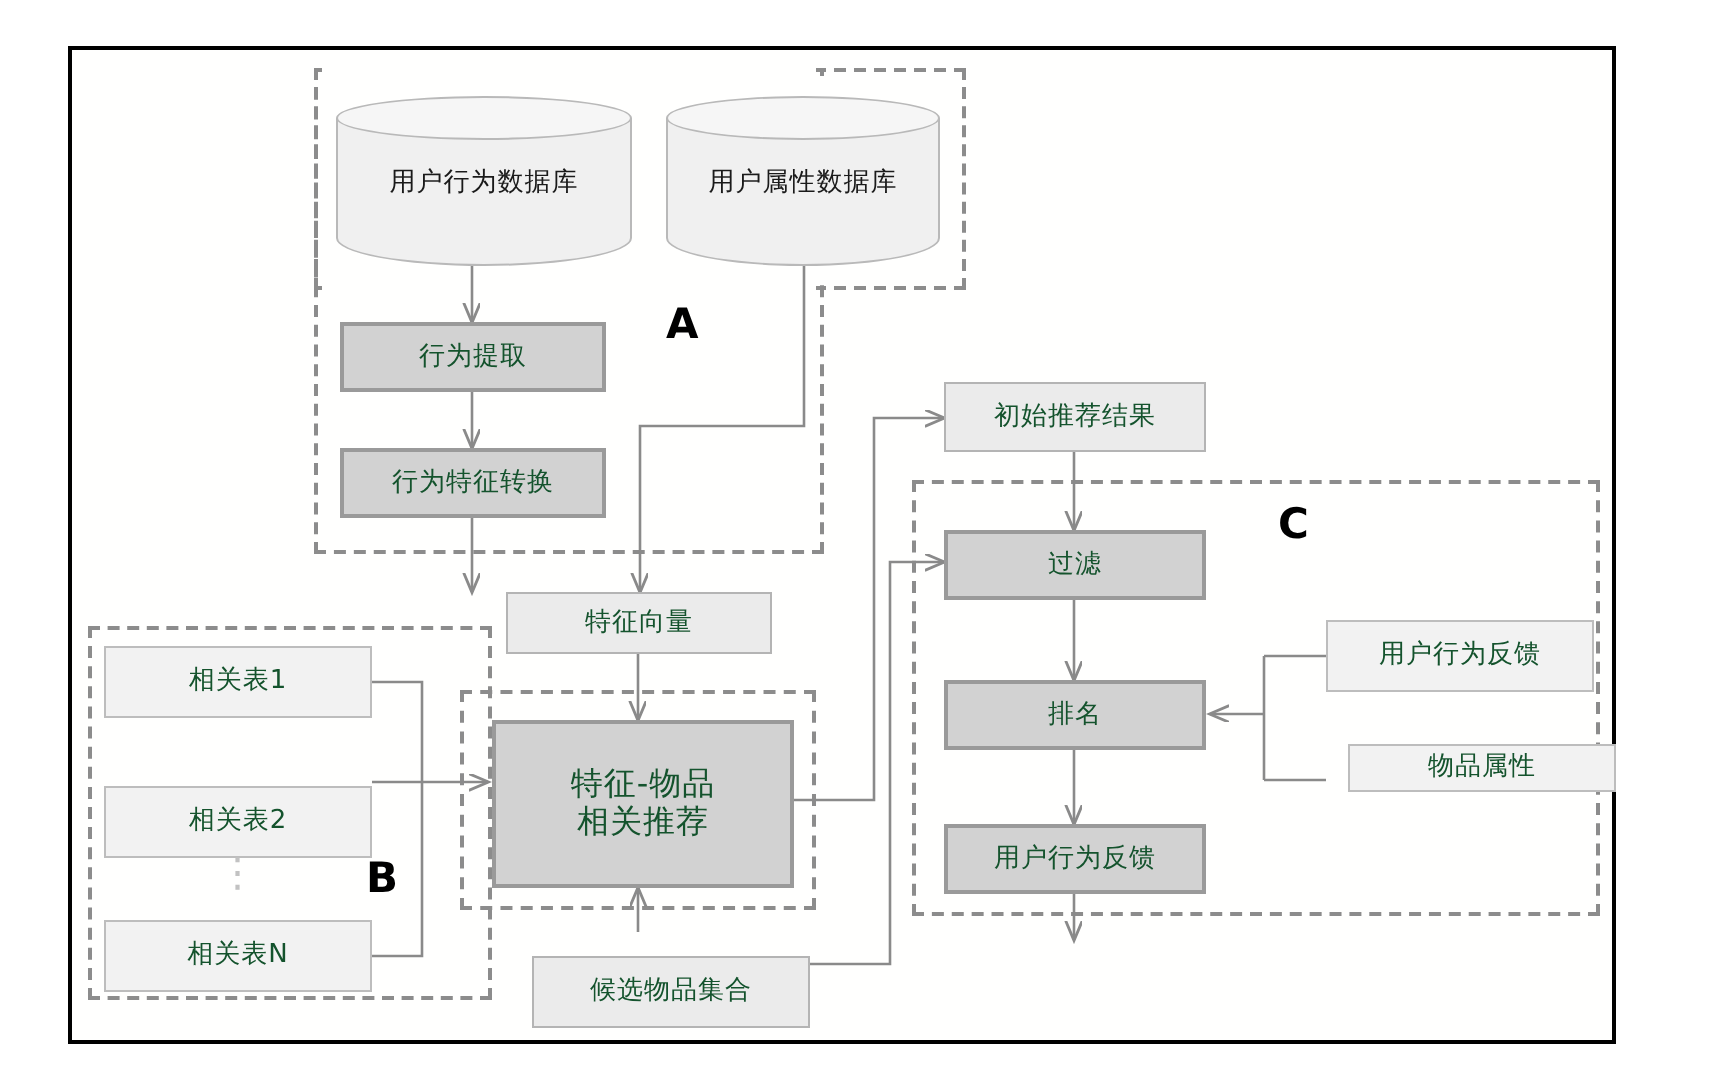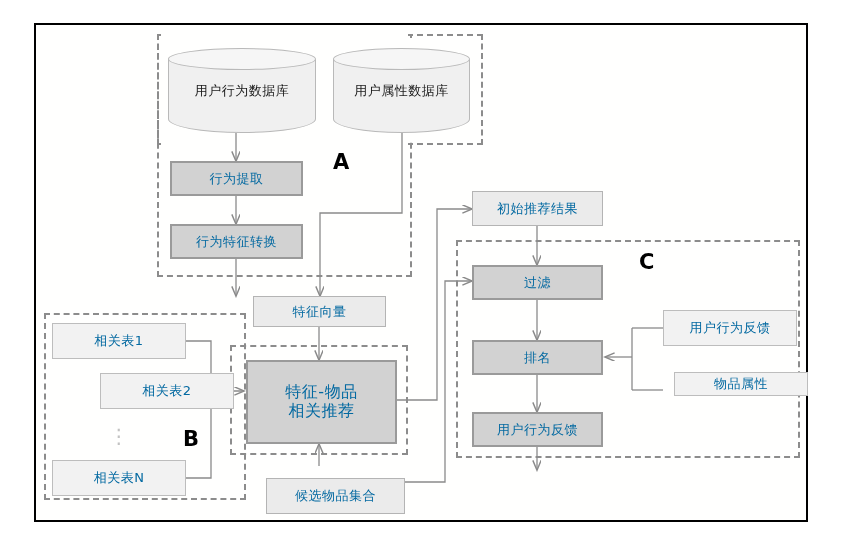--- a/index.html
+++ b/index.html
@@ -38,21 +38,21 @@
   }
   
   .node {
     position: absolute;
     box-sizing: border-box;
     display: flex;
     align-items: center;
     justify-content: center;
     text-align: center;
     line-height: 1.18;
-    color: #0369a1;
+    color: #14532d;
     font-size: 13px;
     letter-spacing: .5px;
     white-space: pre-line;
   }
   .proc-light {
     background: #ebebeb;
     border: 1px solid #b4b4b4;
   }
   .proc-dark {
     background: #d2d2d2;
@@ -210,21 +210,21 @@
   </div>
 
   <div class="node proc-light" style="left:253px; top:296px; width:133px; height:31px;">
     <span>特征向量</span>
   </div>
 
   <div class="node proc-pale" style="left:52px; top:323px; width:134px; height:36px;">
     <span>相关表1</span>
   </div>
 
-  <div class="node proc-pale" style="left:52px; top:373px; width:134px; height:36px;margin-left:48px;">
+  <div class="node proc-pale" style="left:52px; top:393px; width:134px; height:36px;">
     <span>相关表2</span>
   </div>
 
   <div class="node" style="left:104px; top:415px; width:30px; height:42px; color:#c2c2c2; font-size:20px; line-height:1;">
     <span>⋮</span>
   </div>
 
   <div class="node proc-pale" style="left:52px; top:460px; width:134px; height:36px;">
     <span>相关表N</span>
   </div>

